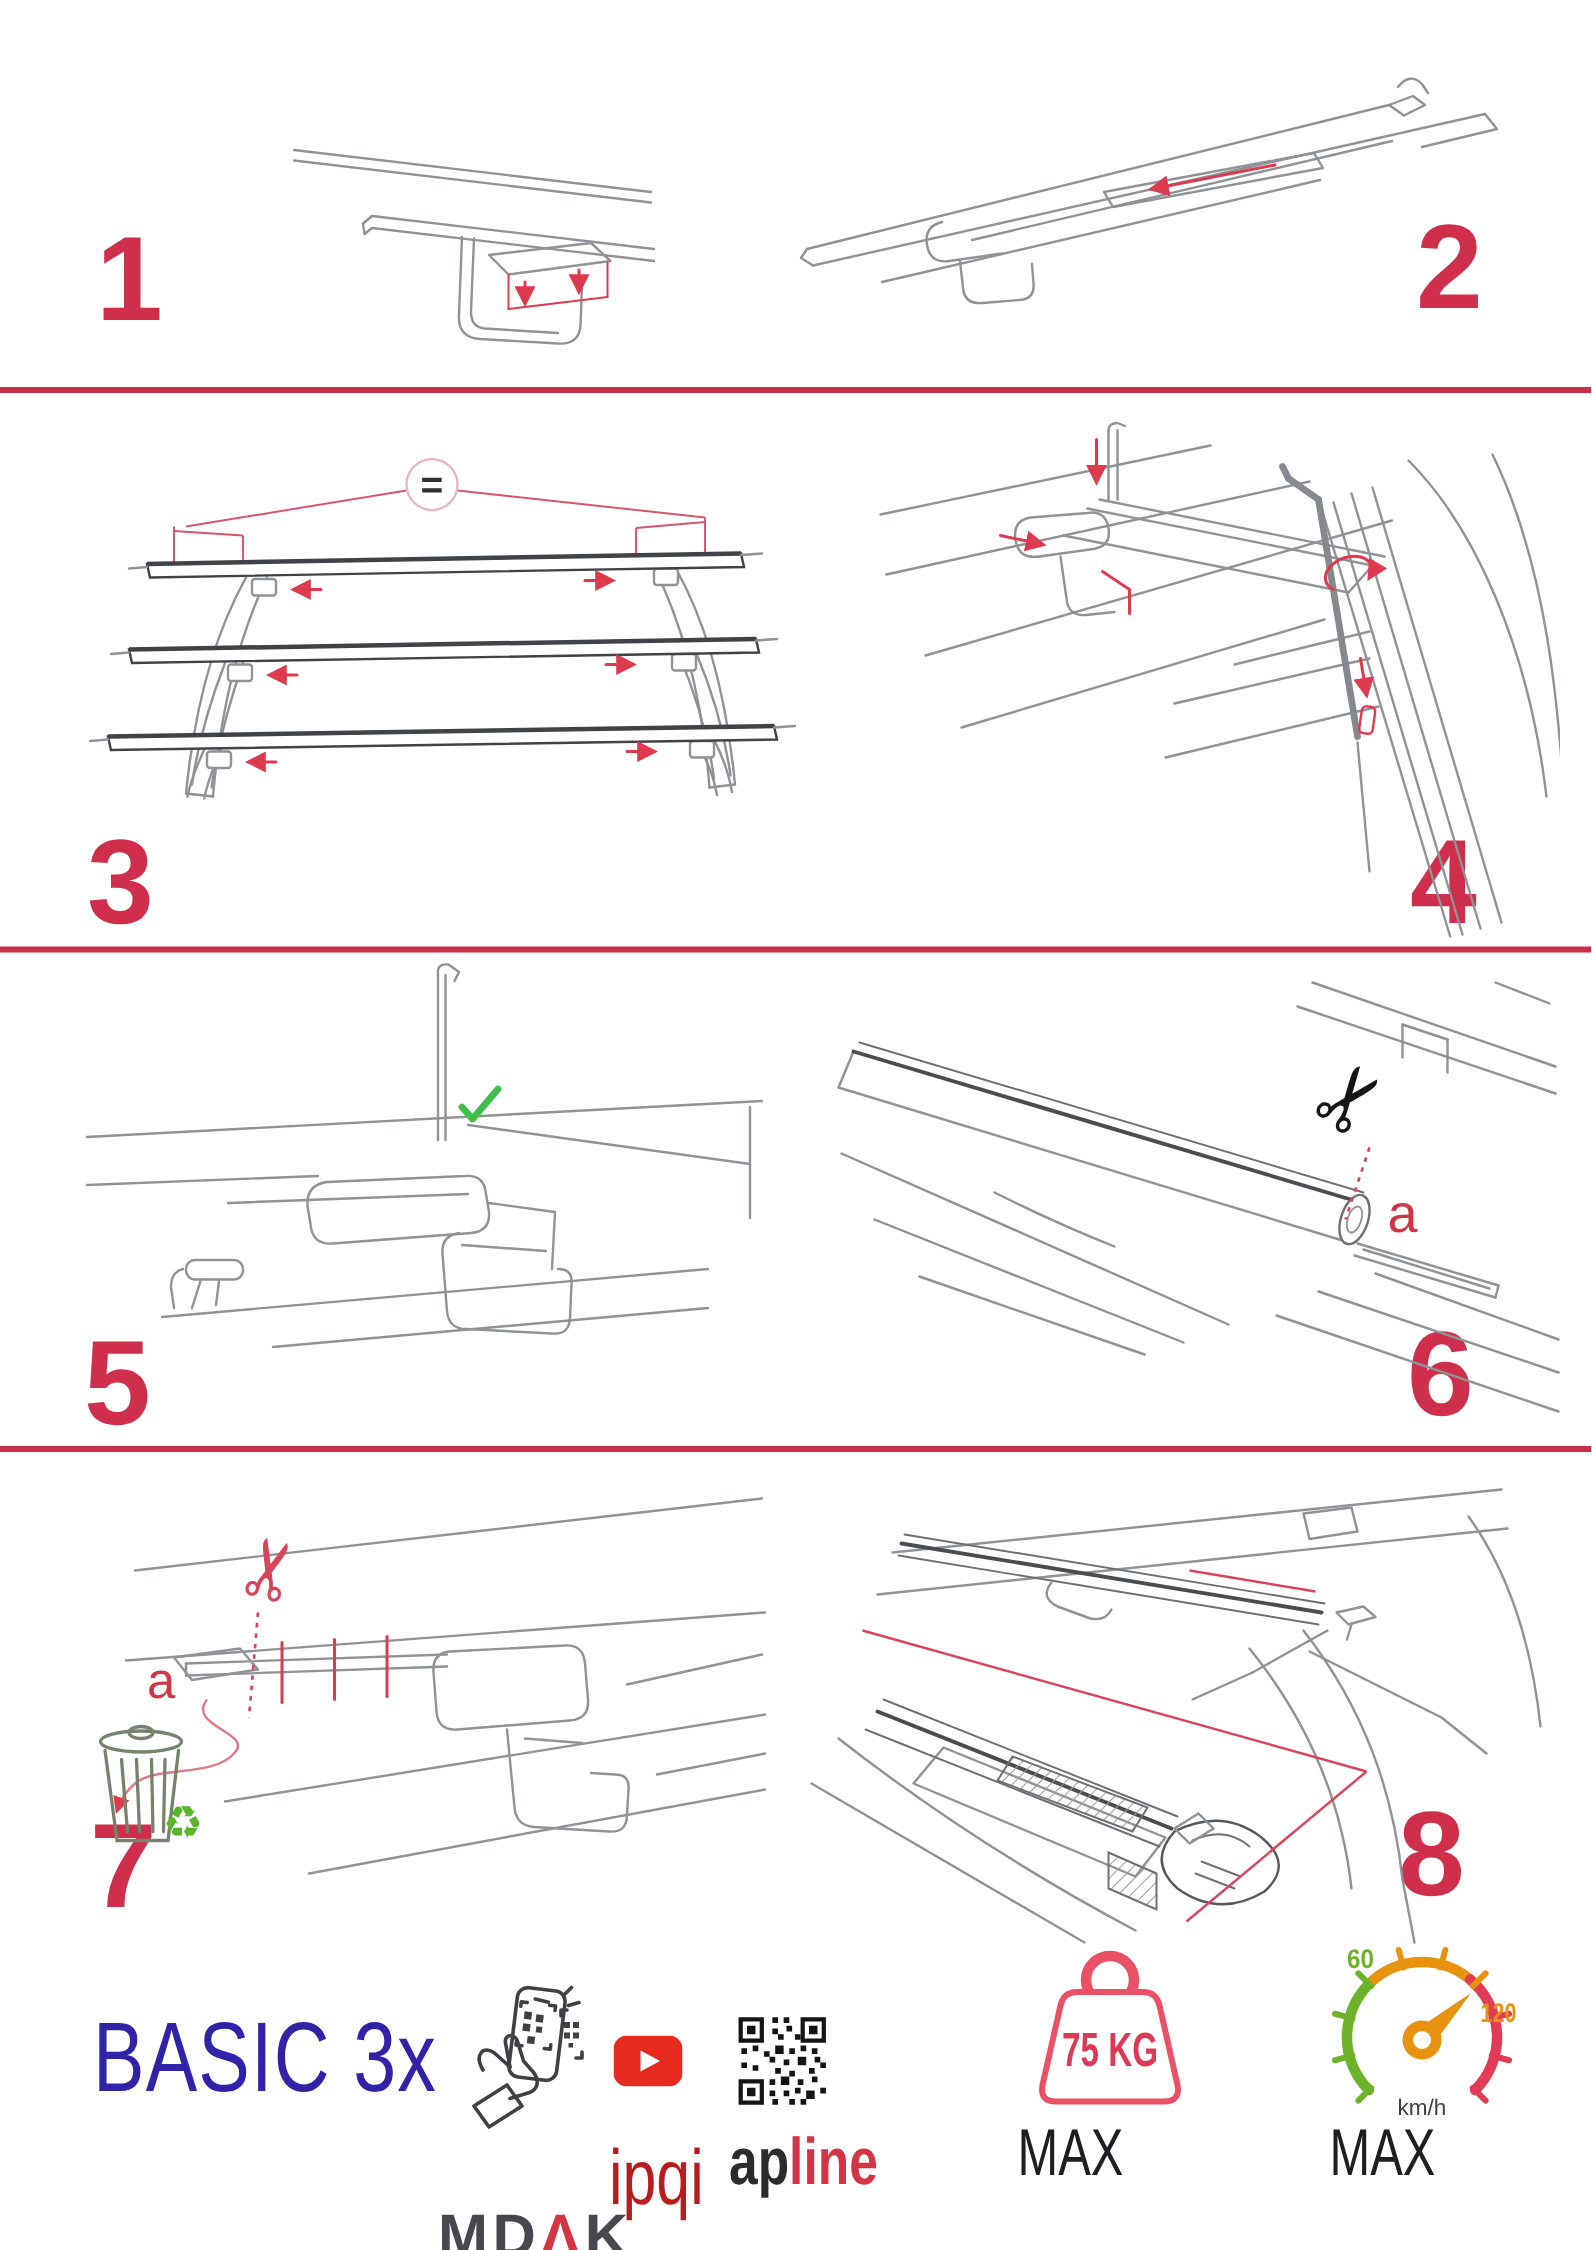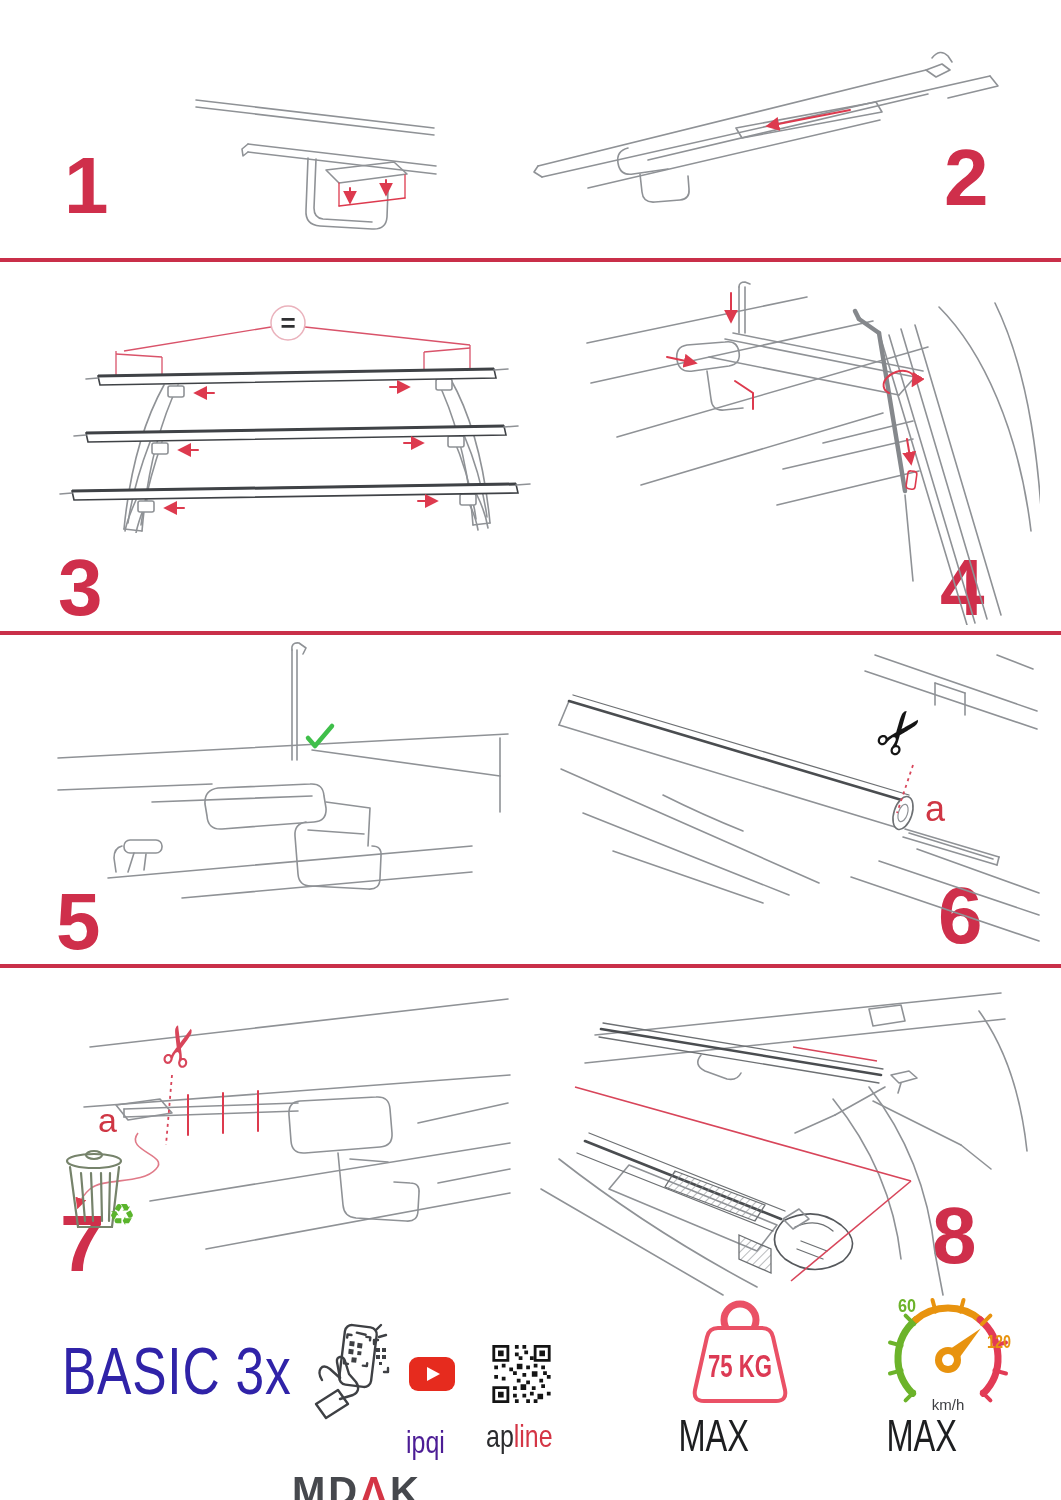--- a/index.html
+++ b/index.html
@@ -8,22 +8,22 @@
   .sep{position:absolute;left:0;width:1061px;height:4px;background:#c92f49;}
   .step-num{position:absolute;color:#cf2f4b;font-size:80px;font-weight:600;line-height:1;}
   .abs{position:absolute;}
   .cond{display:inline-block;transform:scaleX(0.78);transform-origin:0 50%;white-space:nowrap;}
   .condc{display:inline-block;transform:scaleX(0.74);transform-origin:50% 50%;white-space:nowrap;}
   .basic-logo{color:#3023a8;font-size:66px;font-weight:400;letter-spacing:1px;line-height:1;}
   .brandline{font-size:40px;font-weight:700;line-height:1;color:#1d1e20;letter-spacing:-1px;}
   .brand-red{color:#d43545;}
   .mdak{font-size:40px;font-weight:700;color:#46484d;letter-spacing:3px;line-height:1;margin-top:45px;}
   .mdak .caret{color:#d43545;}
-  .ipqi{font-size:32px;font-weight:400;color:#4c1d95;line-height:1;}
-  .apline{font-size:32px;font-weight:400;color:#2b2c2e;line-height:1;}
+  .ipqi{font-size:52px;font-weight:400;color:#b91c1c;line-height:1;}
+  .apline{font-size:44px;font-weight:700;color:#2b2c2e;line-height:1;}
   .maxlbl{font-size:44px;font-weight:400;color:#1d1e20;line-height:1;text-align:left;}
   svg text{font-family:"Liberation Sans",sans-serif;}
   .ln{fill:none;stroke:#8f9296;stroke-width:1.6;stroke-linecap:round;stroke-linejoin:round;}
   .lnd{fill:none;stroke:#4a4d50;stroke-width:2.6;stroke-linecap:round;}
   .lnt{fill:none;stroke:#6d7073;stroke-width:1.3;stroke-linecap:round;}
   .red{fill:none;stroke:#dd3a4e;stroke-width:2;stroke-linecap:round;}
   .redthin{fill:none;stroke:#d9536a;stroke-width:1.3;}
   .dash{fill:none;stroke:#d8455a;stroke-width:1.8;stroke-dasharray:3 4;}
 </style>
 </head>

